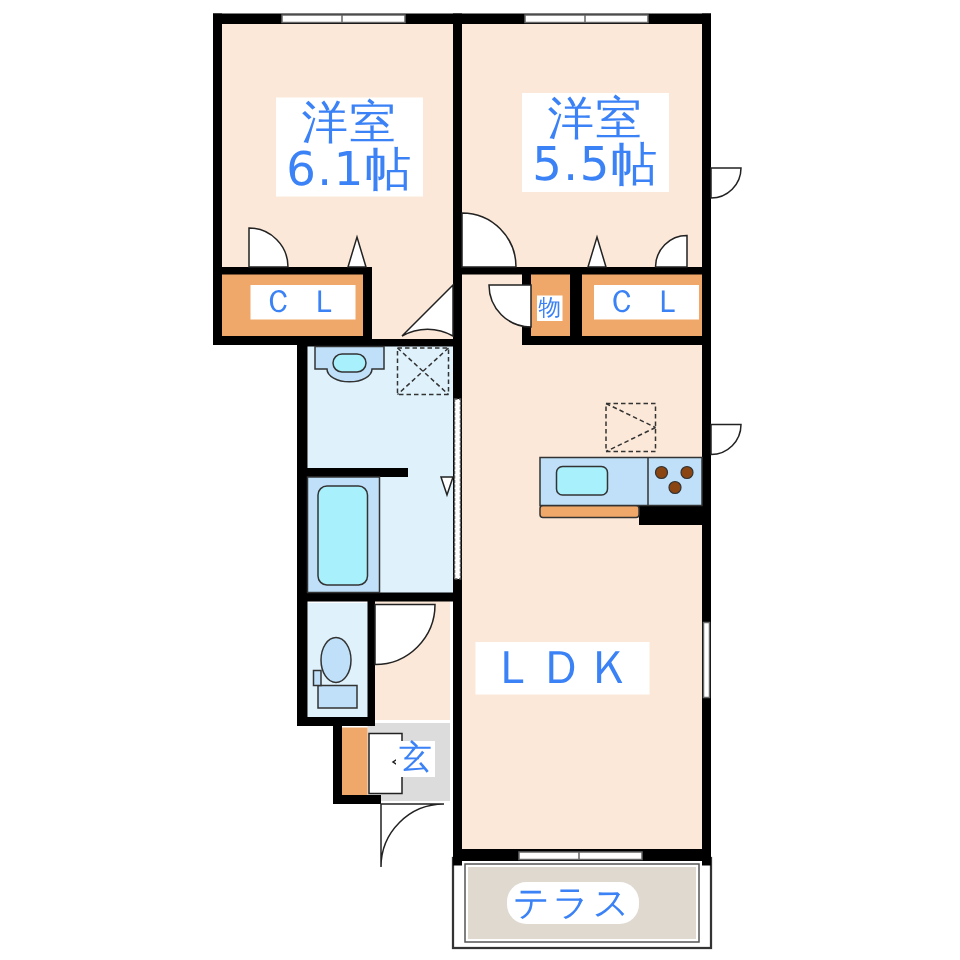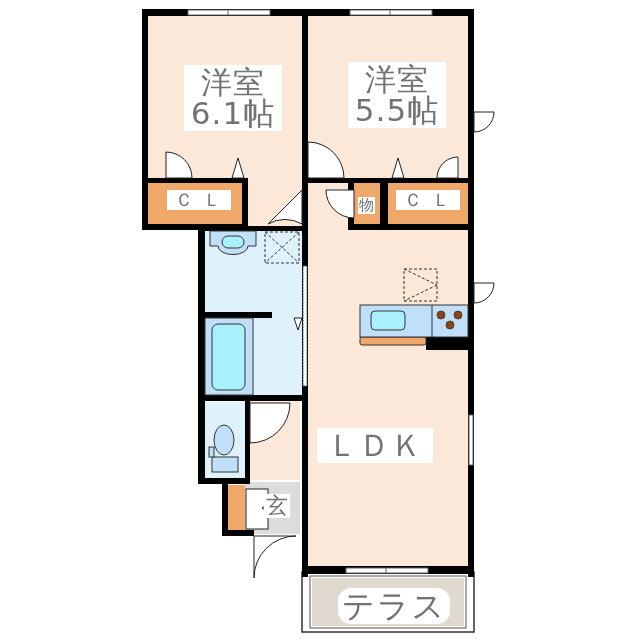--- a/index.html
+++ b/index.html
@@ -1,23 +1,23 @@
 <!DOCTYPE html>
 <html><head>
   <meta charset="utf-8">
   <style>
     html, body { margin: 0; padding: 0; background: #ffffff; }
     body { width: 640px; height: 640px; position: relative; overflow: hidden; font-family: "DejaVu Sans", sans-serif; }
     #plan { position: absolute; left: 0; top: 0; width: 640px; height: 640px; }
-    .lbl { position: absolute; background: #ffffff; color: #737373; text-align: center; line-height: 1.0; white-space: nowrap; }
+    .lbl { position: absolute; background: #ffffff; color: #3b82f6; text-align: center; line-height: 1.0; white-space: nowrap; }
     .room-label { font-size: 31px; padding: 2px 2px; letter-spacing: 1px; }
-    .cl-label { font-size: 18px; letter-spacing: 10px; padding: 1px 0 1px 8px; }
+    .cl-label { font-size: 21px; letter-spacing: 10px; padding: 1px 0 1px 8px; }
     .small-label { font-size: 15px; padding: 1px; }
     .genkan-label { font-size: 22px; padding: 1px 2px; }
-    .terrace-label { font-size: 32px; letter-spacing: 2px; padding: 2px 4px; border-radius: 13px; }
+    .terrace-label { font-size: 24px; letter-spacing: 2px; padding: 2px 4px; border-radius: 13px; }
   </style>
 </head>
 <body>
 
 <div id="plan">
   <svg width="640" height="640" viewBox="0 0 640 640" xmlns="http://www.w3.org/2000/svg">
 
     <rect x="148" y="15" width="154" height="165" fill="#fbe8d8"></rect>
     <rect x="308" y="15" width="160" height="165" fill="#fbe8d8"></rect>
     <rect x="245" y="180" width="63" height="50" fill="#fbe8d8"></rect>

